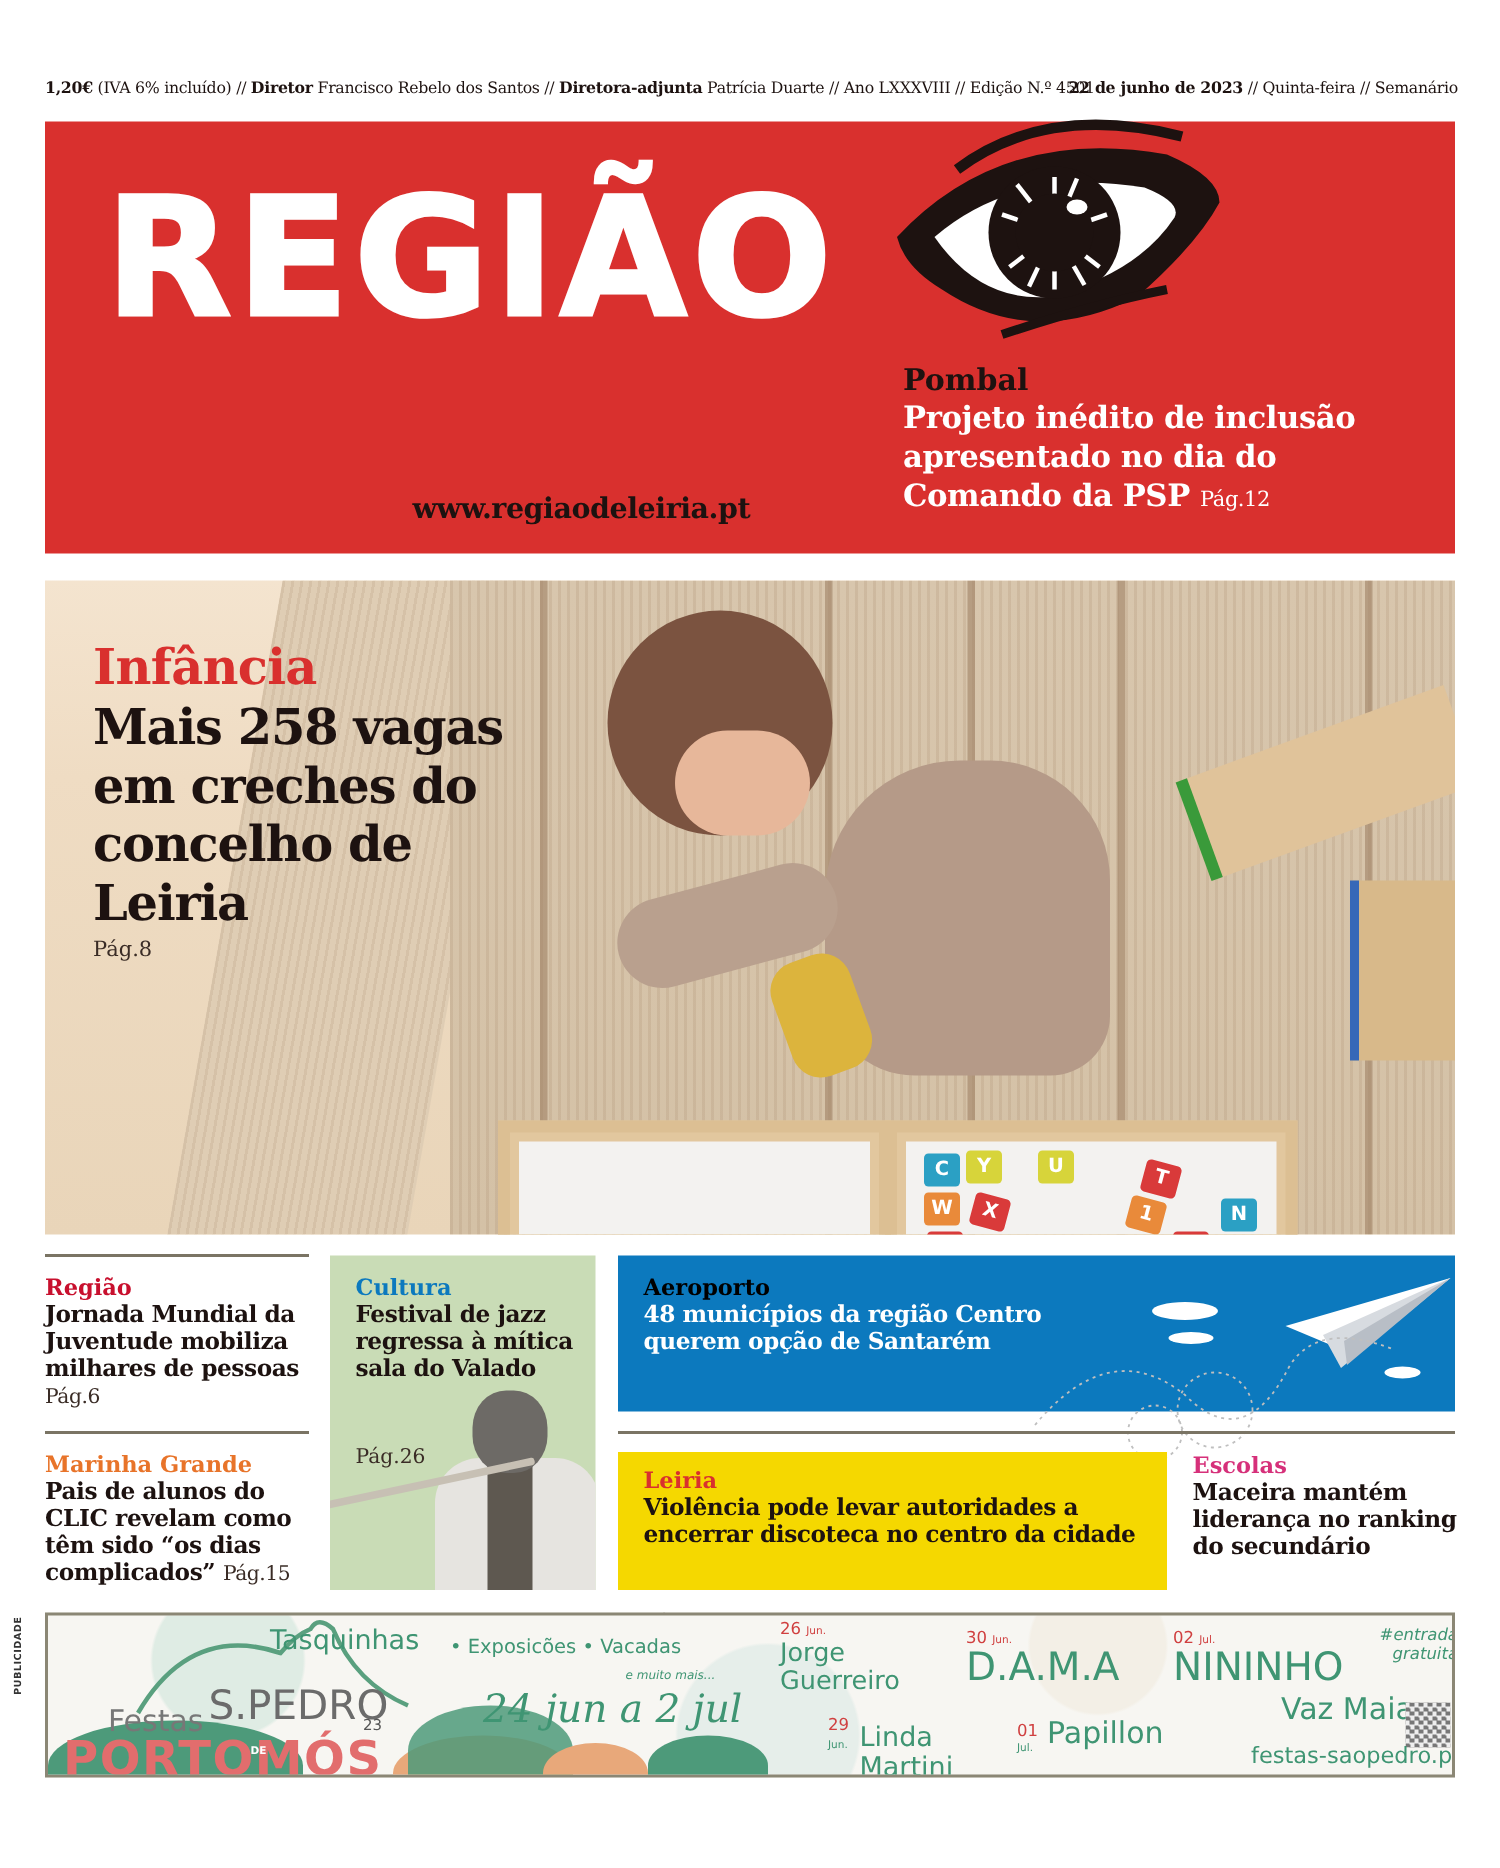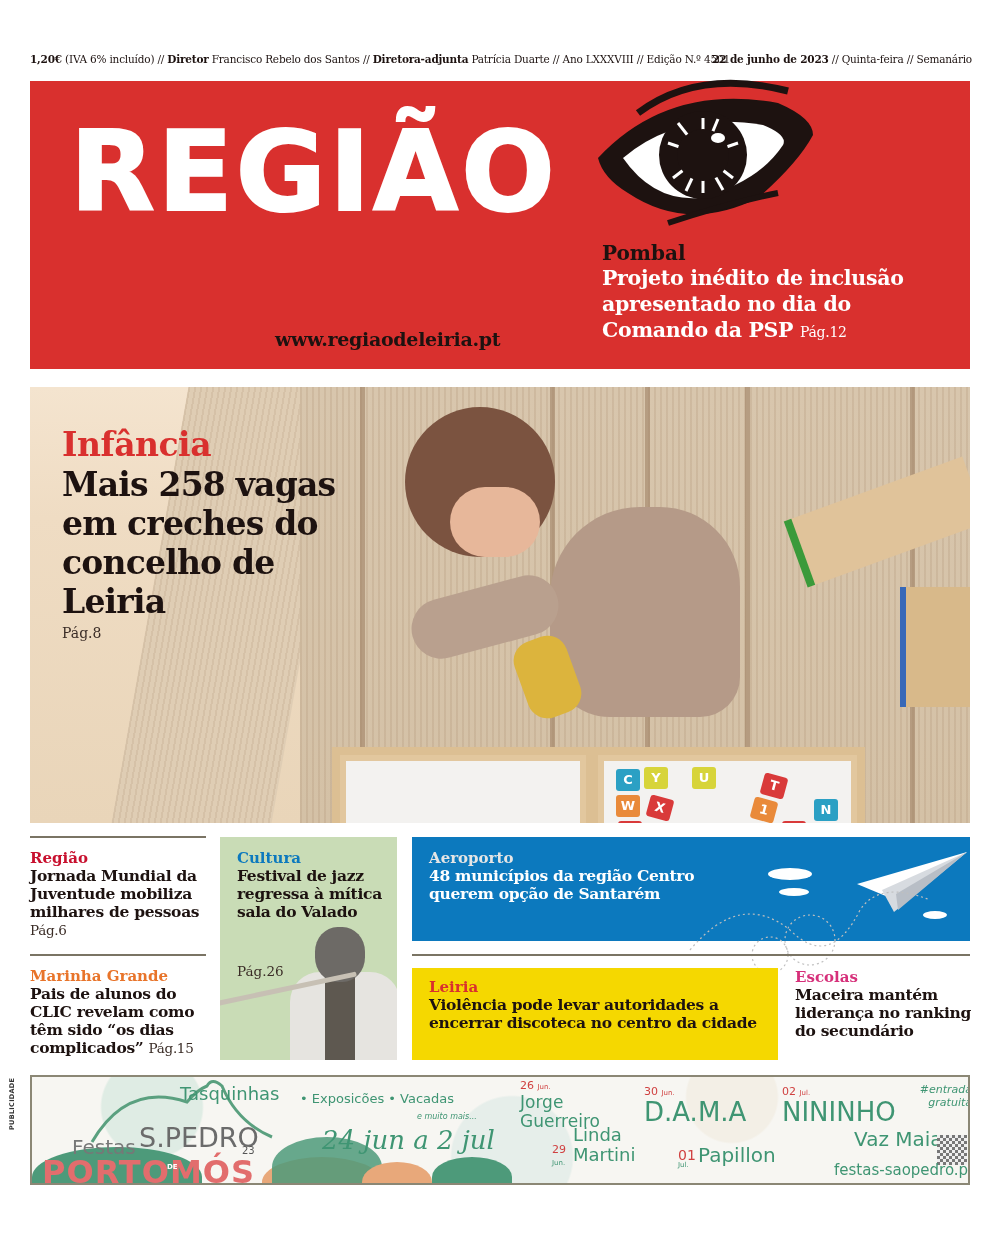--- a/index.html
+++ b/index.html
@@ -191,21 +191,21 @@
   <div class="flute"></div>
   <div class="story" style="left:17px; top:12px; width:160px;">
     <div class="kicker" style="color:#0c79be">Cultura</div>
     <div class="title">Festival de jazz regressa à mítica sala do Valado</div>
     <div class="pag">Pág.26</div>
   </div>
 </div>
 
 <div class="box-aeroporto">
   <div class="story" style="left:17px; top:12px; width:330px;">
-    <div class="kicker" style="color:#e5e5e5">Aeroporto</div>
+    <div class="kicker" style="color:#000000">Aeroporto</div>
     <div class="title" style="color:#fff">48 municípios da região Centro querem opção de Santarém</div>
     <div class="pag" style="color:#fff">Pág.19</div>
   </div>
 </div>
 <svg class="plane" viewBox="0 0 120 60">
   <circle cx="-50" cy="28" r="0" fill="#fff"></circle>
   <ellipse cx="-40" cy="30" rx="0" ry="0" fill="#fff"></ellipse>
   <polygon points="5,32 115,0 48,50" fill="#ffffff"></polygon>
   <polygon points="30,38 115,0 42,60" fill="#d7dbe0"></polygon>
   <polygon points="44,42 115,0 46,58" fill="#b8bec6"></polygon>
@@ -256,24 +256,24 @@
   <div class="ad-text" style="left:40px; top:58px; font-size:20px; color:#777;">Festas</div>
   <div class="ad-text" style="left:107px; top:45px; font-size:27px; color:#6b6b6b;">S.PEDRO</div>
   <div class="ad-text" style="left:210px; top:68px; font-size:10px; color:#555;">23</div>
   <div class="ad-text" style="left:10px; top:76px; font-size:32px; font-weight:bold; color:#e26d6d; letter-spacing:1px;">PORTOMÓS</div>
   <div class="ad-text" style="left:135px; top:86px; font-size:7px; font-weight:bold; color:#fff;">DE</div>
 
   <div class="ad-text" style="left:488px; top:2px; font-size:11px;"><span class="ad-date">26</span> <span class="ad-date" style="font-size:7px">Jun.</span></div>
   <div class="ad-text" style="left:488px; top:16px; font-size:17px; white-space:normal; width:90px; line-height:19px;">Jorge Guerreiro</div>
   <div class="ad-text" style="left:520px; top:66px; font-size:11px;"><span class="ad-date">29</span></div>
   <div class="ad-text" style="left:520px; top:82px; font-size:7px;"><span>Jun.</span></div>
-  <div class="ad-text" style="left:541px; top:48px; font-size:18px; white-space:normal; width:80px; line-height:20px;">Linda Martini</div>
+  <div class="ad-text" style="left:541px; top:72px; font-size:18px; white-space:normal; width:80px; line-height:20px;">Linda Martini</div>
   <div class="ad-text" style="left:612px; top:8px; font-size:11px;"><span class="ad-date">30</span> <span class="ad-date" style="font-size:7px">Jun.</span></div>
   <div class="ad-text" style="left:612px; top:20px; font-size:26px;">D.A.M.A</div>
-  <div class="ad-text" style="left:646px; top:70px; font-size:14px;"><span class="ad-date">01</span></div>
+  <div class="ad-text" style="left:646px; top:70px; font-size:11px;"><span class="ad-date">01</span></div>
   <div class="ad-text" style="left:646px; top:84px; font-size:7px;"><span>Jul.</span></div>
   <div class="ad-text" style="left:666px; top:66px; font-size:20px;">Papillon</div>
   <div class="ad-text" style="left:750px; top:8px; font-size:11px;"><span class="ad-date">02</span> <span class="ad-date" style="font-size:7px">Jul.</span></div>
   <div class="ad-text" style="left:750px; top:20px; font-size:26px;">NININHO</div>
   <div class="ad-text" style="left:810px; top:50px; font-size:20px;margin-left:12px;">Vaz Maia</div>
   <div class="ad-text" style="left:880px; top:6px; font-size:11px; font-style:italic; white-space:normal; width:60px; text-align:right; line-height:13px;">#entrada gratuita</div>
   <div class="qr" style="left:905px; top:58px;"></div>
   <div class="ad-text" style="left:802px; top:84px; font-size:15px;">festas-saopedro.pt</div>
 </div>
 

